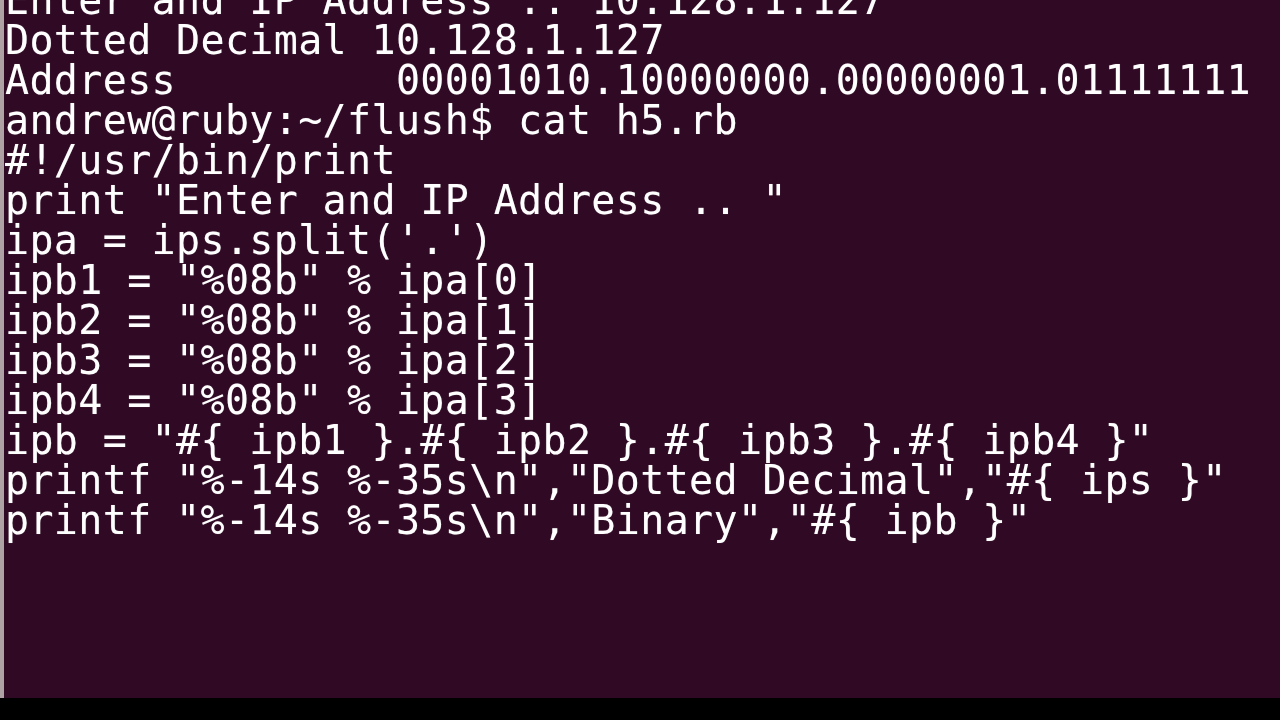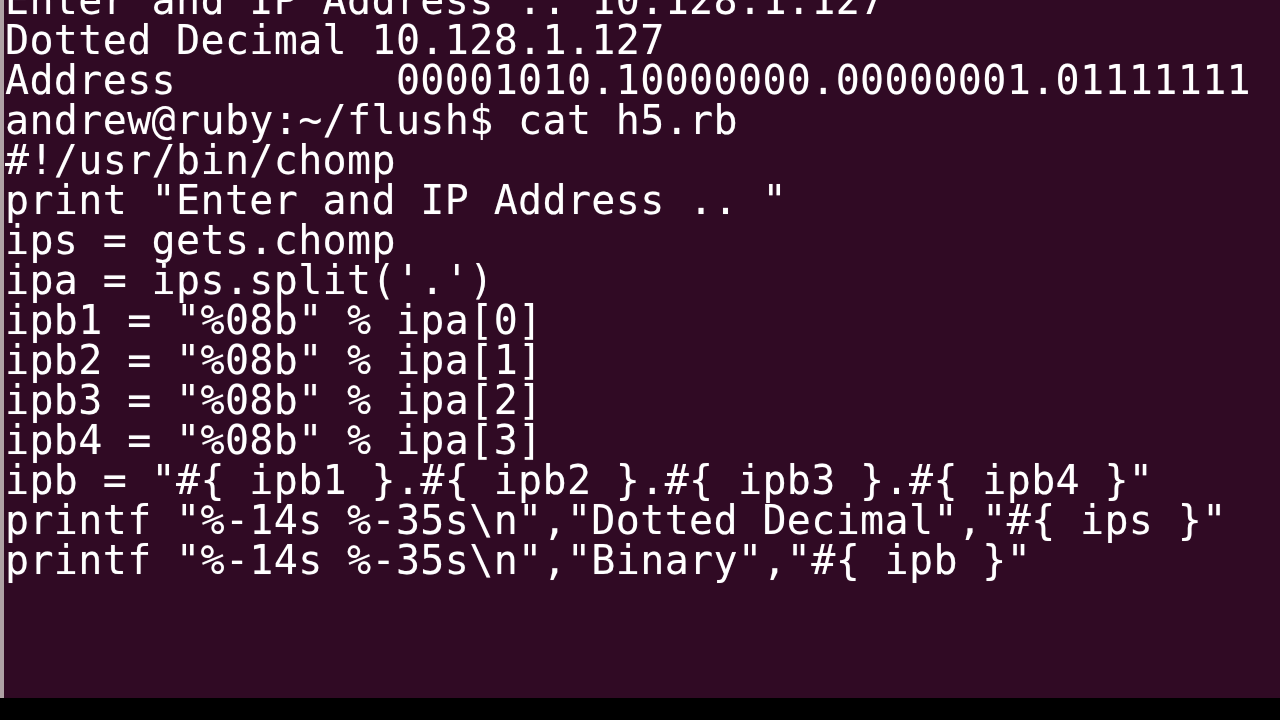--- a/index.html
+++ b/index.html
@@ -82,23 +82,22 @@
 
   <div id="terminal">
 
     <div id="scrollbar-strip"></div>
 
     <div id="text-layer">
       <div class="line">Enter and IP Address .. 10.128.1.127</div>
       <div class="line">Dotted Decimal 10.128.1.127</div>
       <div class="line">Address         00001010.10000000.00000001.01111111</div>
       <div class="line">andrew@ruby:~/flush$ cat h5.rb</div>
-      <div class="line">#!/usr/bin/chomp</div>
+      <div class="line">#!/usr/bin/print</div>
       <div class="line">print "Enter and IP Address .. "</div>
-      <div class="line">ips = gets.chomp</div>
       <div class="line">ipa = ips.split('.')</div>
       <div class="line">ipb1 = "%08b" % ipa[0]</div>
       <div class="line">ipb2 = "%08b" % ipa[1]</div>
       <div class="line">ipb3 = "%08b" % ipa[2]</div>
       <div class="line">ipb4 = "%08b" % ipa[3]</div>
       <div class="line">ipb = "#{ ipb1 }.#{ ipb2 }.#{ ipb3 }.#{ ipb4 }"</div>
       <div class="line">printf "%-14s %-35s\n","Dotted Decimal","#{ ips }"</div>
       <div class="line">printf "%-14s %-35s\n","Binary","#{ ipb }"</div>
     </div>
 

